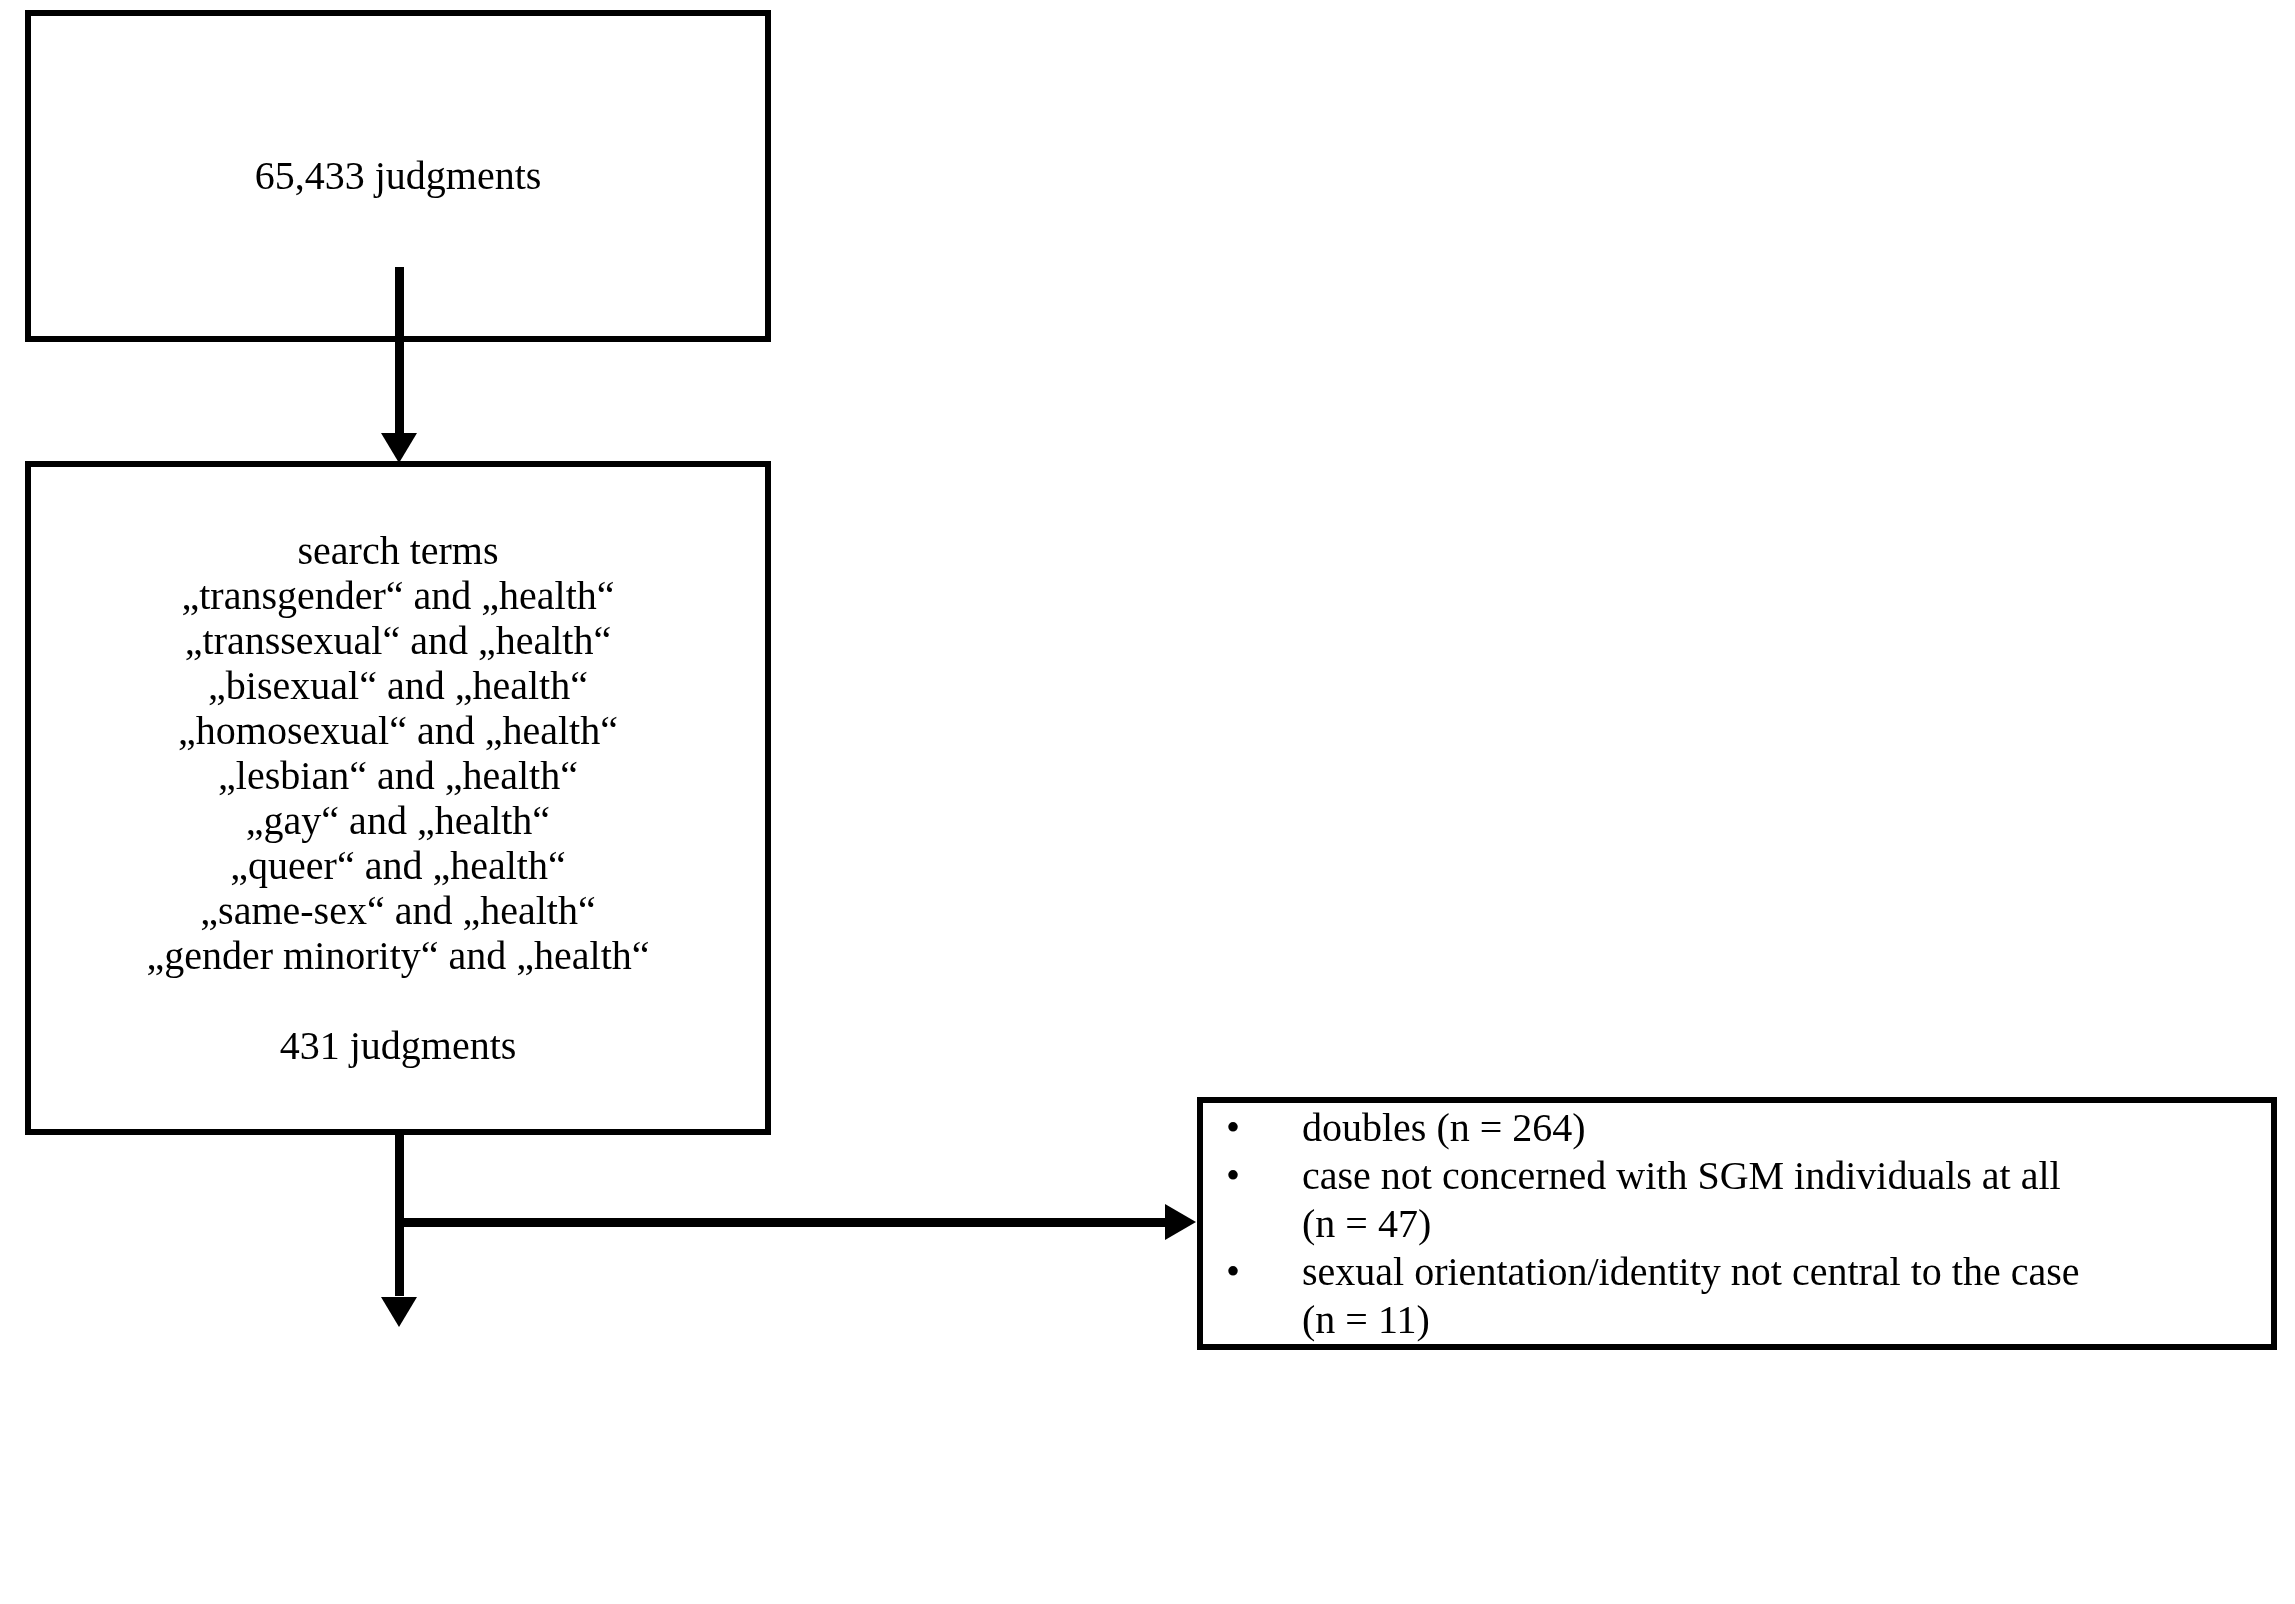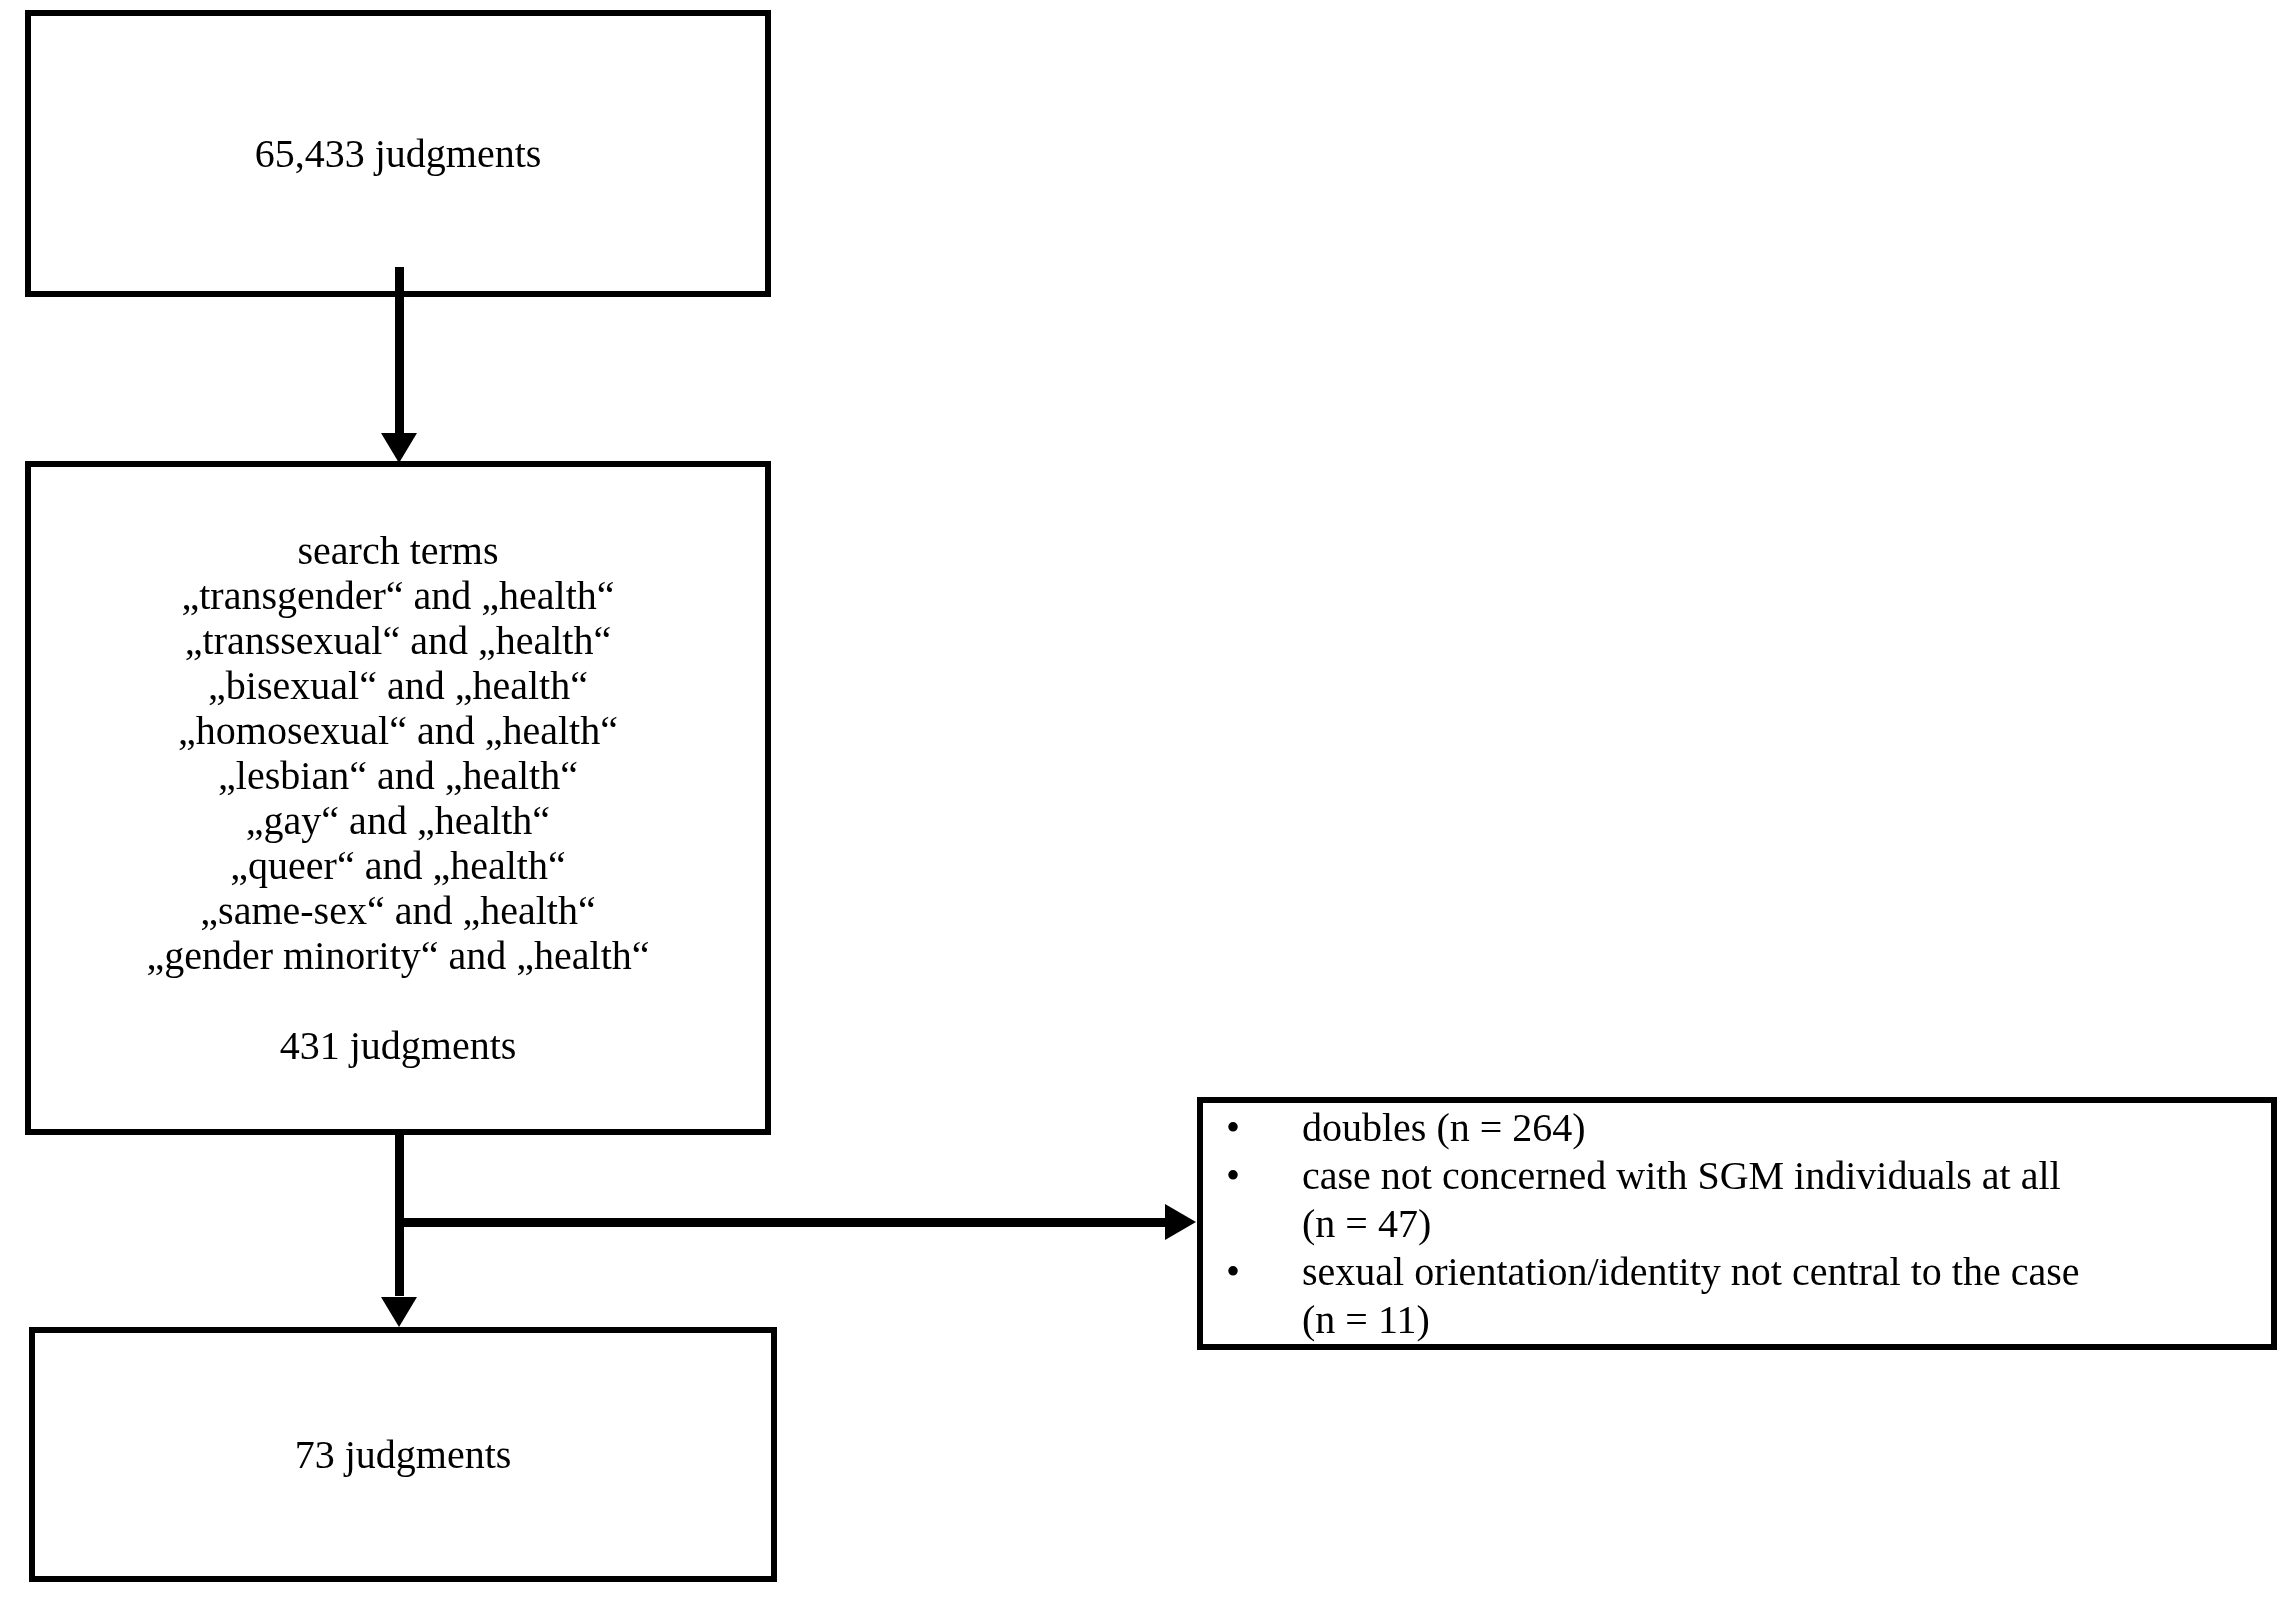--- a/index.html
+++ b/index.html
@@ -25,21 +25,21 @@
   .box-center {
     display: flex;
     align-items: center;
     justify-content: center;
     text-align: center;
   }
   .box-total {
     left: 25px;
     top: 9.6px;
     width: 746px;
-    height: 287px;
+    height: 332px;
   }
   .box-search {
     left: 25px;
     top: 461px;
     width: 746px;
     height: 674px;
     display: flex;
     flex-direction: column;
     align-items: center;
     justify-content: center;
@@ -138,23 +138,20 @@
     <div class="line">„gender minority“ and „health“</div>
     <div class="line count">431 judgments</div>
   </div>
 
   <div class="shaft-v arrow2-shaft"></div>
   <div class="head-down arrow2-head"></div>
 
   <div class="shaft-h arrow3-shaft"></div>
   <div class="head-right arrow3-head"></div>
 
-  <div class="box box-final box-center">
-    <span>73 judgments</span>
-  </div>
 
   <div class="box box-exclusions">
     <div class="excl-item">
       <span class="bullet">•</span>
       <div class="excl-line">doubles (n = 264)</div>
     </div>
     <div class="excl-item">
       <span class="bullet">•</span>
       <div class="excl-line">case not concerned with SGM individuals at all</div>
       <div class="excl-line">(n = 47)</div>

